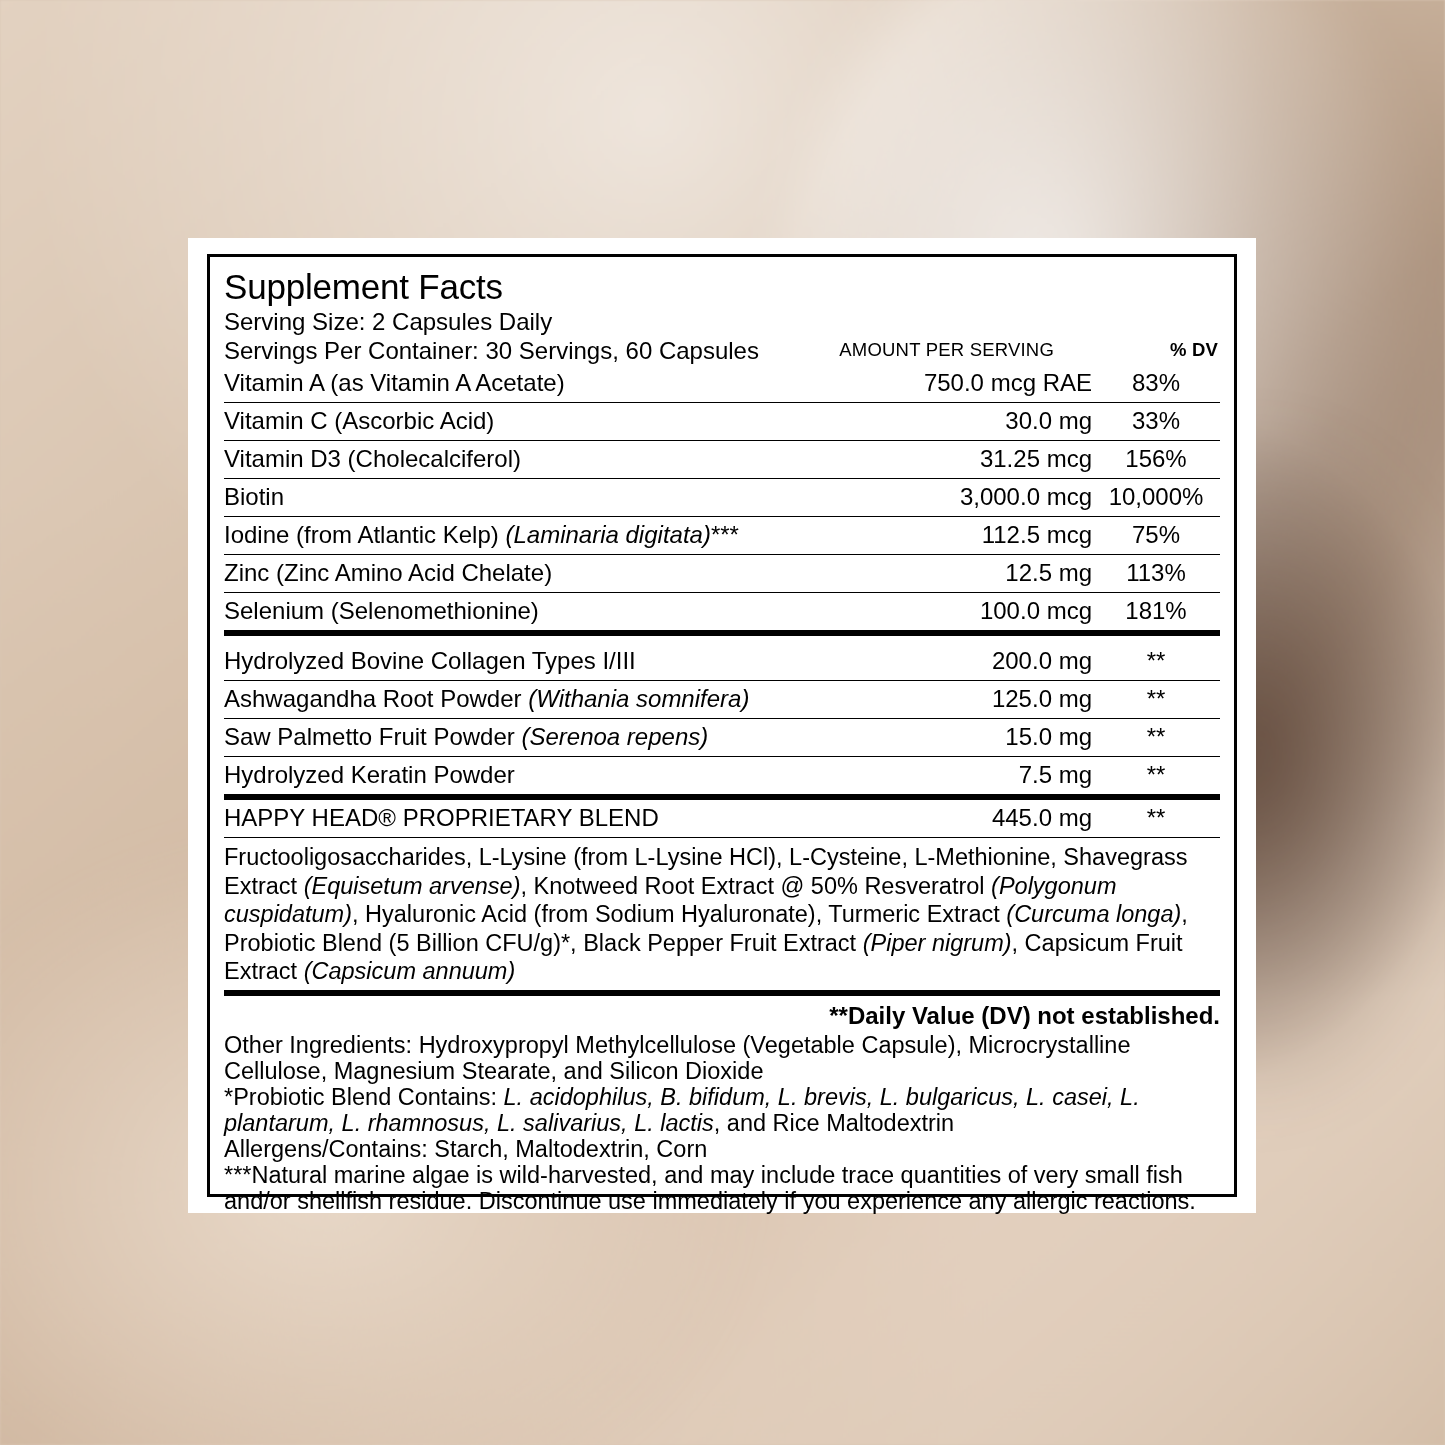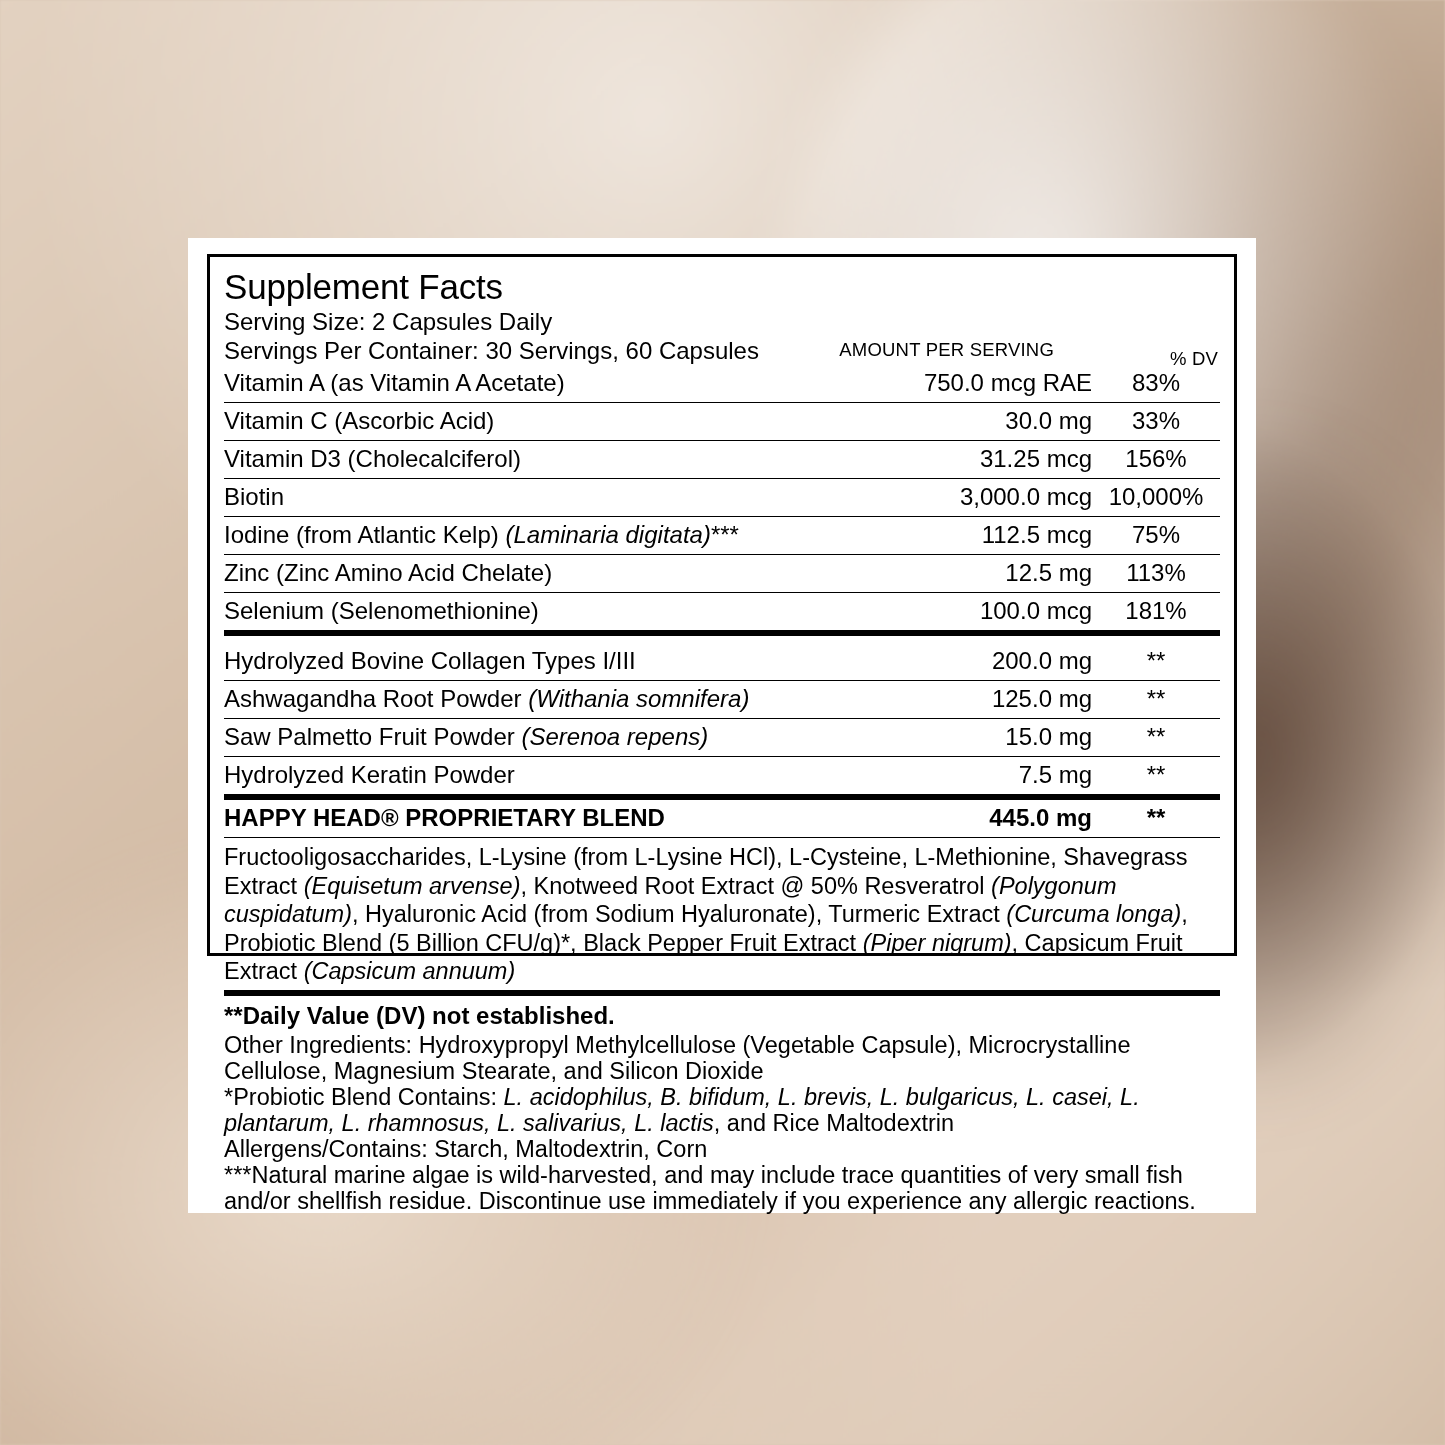--- a/index.html
+++ b/index.html
@@ -67,21 +67,21 @@
     width: 1068px;
     height: 975px;
     background: #ffffff;
     box-sizing: border-box;
   }
   .panel-inner {
     position: absolute;
     left: 19px;
     top: 16px;
     width: 1030px;
-    height: 702px;
+    height: 943px;
     border: 3px solid #000;
     box-sizing: border-box;
     padding: 8px 14px 6px 14px;
   }
 
   .title {
     font-size: 35px;
     line-height: 40px;
     font-weight: 400;
     letter-spacing: -0.2px;
@@ -109,23 +109,24 @@
   .hdr-amount {
     position: absolute;
     right: 166px;
     top: 3px;
     font-size: 18.5px;
     letter-spacing: 0.2px;
   }
   .hdr-dv {
     position: absolute;
     right: 2px;
-    top: 12px;
+    top: 3px;
     font-size: 18.5px;
     letter-spacing: 0.2px;
+    font-weight: bold;
   }
 
   table.facts {
     width: 100%;
     border-collapse: collapse;
     table-layout: fixed;
   }
   table.facts td {
     font-size: 24px;
     line-height: 28px;
@@ -138,40 +139,41 @@
   td.amt  { text-align: right; width: 215px; padding-right: 14px; }
   td.dv   { text-align: center; width: 128px; }
 
   tr.thick-after td { border-bottom: 6px solid #000; }
 
   .sect-gap { height: 7px; }
 
   i, .ital { font-style: italic; }
 
   .blend-row td {
-    font-weight: bold;
+    font-weight: normal;
     font-size: 23px;
     border-bottom: 6px solid #000;
     padding-top: 6px;
     padding-bottom: 4px;
   }
 
   .blend-text {
     font-size: 23.5px;
     line-height: 28.5px;
     color: #000;
     padding: 5px 0 4px 0;
     border-bottom: 6px solid #000;
   }
 
   .dv-note {
     font-size: 24px;
     line-height: 29px;
     font-weight: bold;
     padding-top: 5px;
+    text-align: right;
   }
 
   .footnotes {
     font-size: 23.5px;
     line-height: 26px;
     color: #000;
     padding-top: 2px;
   }
   .footnotes p { margin: 0; }
 </style>

